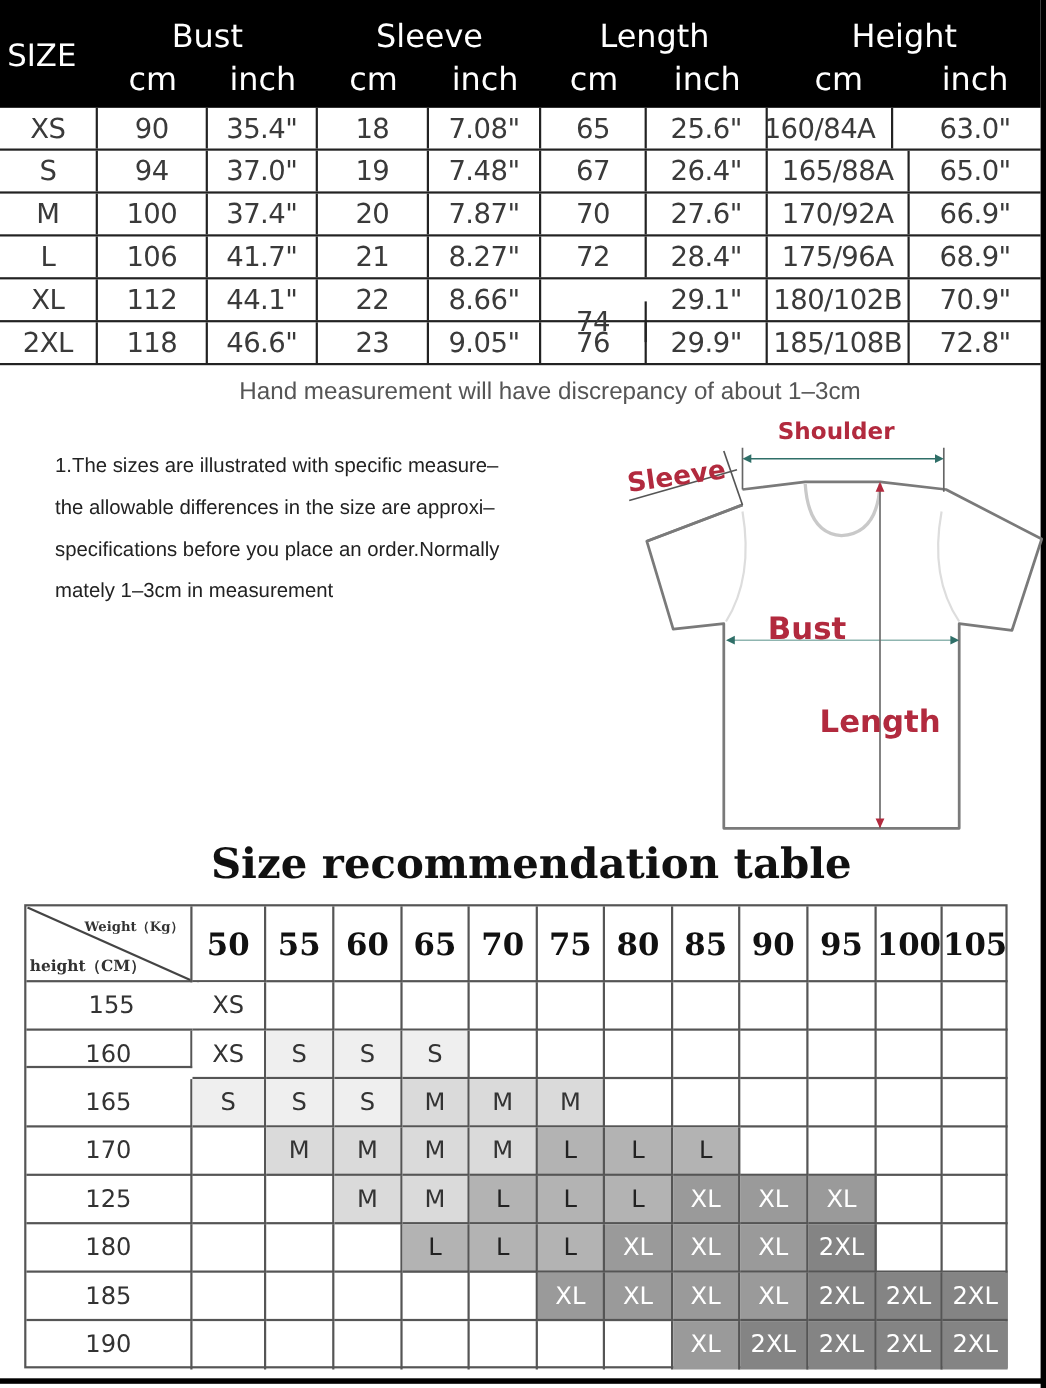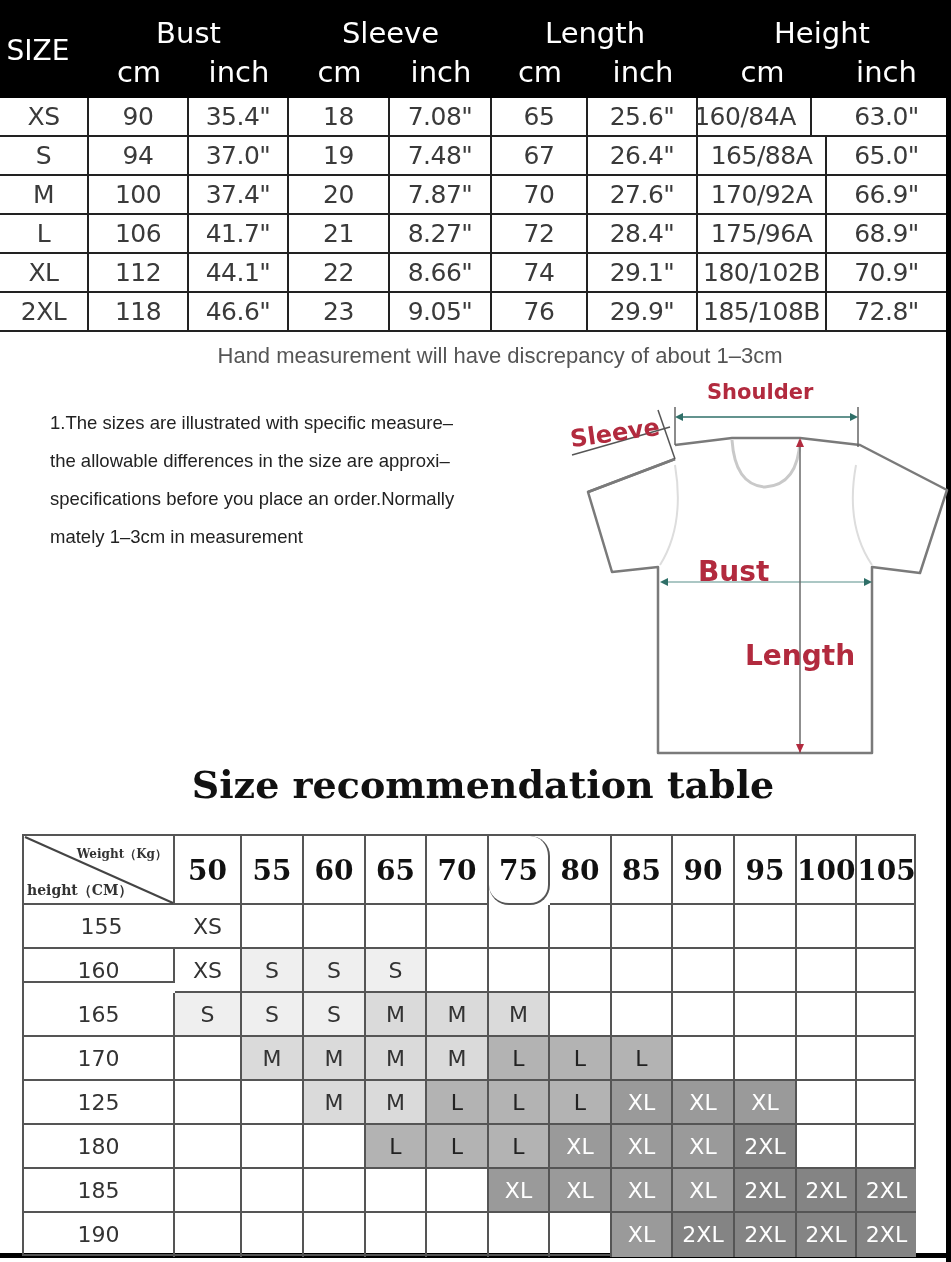--- a/index.html
+++ b/index.html
@@ -40,21 +40,21 @@
   
   .diagram { position: absolute; left: 560px; top: 375px; width: 391px; height: 390px; }
   .diagram svg { position: absolute; left: 0; top: 0; }
   .dlabel { position: absolute; font-family: "DejaVu Sans", sans-serif; font-weight: bold; color: #b22a3e; }
 
   
   .rec-title {
     position: absolute; left: 0; top: 762px; width: 966px; text-align: center;
     font-family: "DejaVu Serif", serif; font-weight: bold; font-size: 38px; color: #111;
   }
-  .rec { position: absolute; left: 22px; top: 822px; width: 894px; height: 422px; border: 2px solid #555; box-sizing: border-box; margin-top: 12px; }
+  .rec { position: absolute; left: 22px; top: 822px; width: 894px; height: 422px; border: 2px solid #555; box-sizing: border-box; }
   .rec-grid { position: absolute; left: 0; top: 0; }
   .rc {
     position: absolute; box-sizing: border-box; border-right: 2px solid #555; border-bottom: 2px solid #555;
     text-align: center; font-family: "DejaVu Sans", sans-serif; font-size: 22px; color: #333;
   }
   .rc.hdr { font-family: "DejaVu Serif", serif; font-weight: bold; font-size: 28px; color: #111; }
   .rc.hcol { font-size: 22px; color: #333; }
   .corner { position: absolute; left: 0; top: 0; width: 151px; height: 69px; border-right: 2px solid #555; border-bottom: 2px solid #555; box-sizing: border-box; }
   .corner .w { position: absolute; right: 6px; top: 10px; font-family: "DejaVu Serif", serif; font-weight: bold; font-size: 12px; color: #333; }
   .corner .h { position: absolute; left: 3px; bottom: 3px; font-family: "DejaVu Serif", serif; font-weight: bold; font-size: 14px; color: #333; }
@@ -130,21 +130,21 @@
         <div class="spec-cell" style="left: 588px; width: 110px;">28.4"</div>
         <div class="spec-cell" style="left: 698px; width: 129px;">175/96A</div>
         <div class="spec-cell last" style="left: 827px; width: 119px;">68.9"</div>
       </div>
       <div class="spec-row" style="top: 156px;">
         <div class="spec-cell" style="left: 0px; width: 89px;">XL</div>
         <div class="spec-cell" style="left: 89px; width: 100px;">112</div>
         <div class="spec-cell" style="left: 189px; width: 100px;">44.1"</div>
         <div class="spec-cell" style="left: 289px; width: 101px;">22</div>
         <div class="spec-cell" style="left: 390px; width: 102px;">8.66"</div>
-        <div class="spec-cell" style="left: 492px; width: 96px;">74</div>
+        <div class="spec-cell" style="left: 492px; width: 96px; margin-top: 20px;">74</div>
         <div class="spec-cell" style="left: 588px; width: 110px;">29.1"</div>
         <div class="spec-cell" style="left: 698px; width: 129px;">180/102B</div>
         <div class="spec-cell last" style="left: 827px; width: 119px;">70.9"</div>
       </div>
       <div class="spec-row" style="top: 195px;">
         <div class="spec-cell" style="left: 0px; width: 89px;">2XL</div>
         <div class="spec-cell" style="left: 89px; width: 100px;">118</div>
         <div class="spec-cell" style="left: 189px; width: 100px;">46.6"</div>
         <div class="spec-cell" style="left: 289px; width: 101px;">23</div>
         <div class="spec-cell" style="left: 390px; width: 102px;">9.05"</div>
@@ -207,21 +207,21 @@
     </svg>
     <div class="w">Weight（Kg）</div>
     <div class="h">height（CM）</div>
   </div>
   <div class="rec-grid" id="rec-grid">
       <div class="rc hdr" style="left: 151px; top: 0px; width: 67px; height: 69px; line-height: 69px;">50</div>
       <div class="rc hdr" style="left: 218px; top: 0px; width: 62px; height: 69px; line-height: 69px;">55</div>
       <div class="rc hdr" style="left: 280px; top: 0px; width: 62px; height: 69px; line-height: 69px;">60</div>
       <div class="rc hdr" style="left: 342px; top: 0px; width: 61px; height: 69px; line-height: 69px;">65</div>
       <div class="rc hdr" style="left: 403px; top: 0px; width: 62px; height: 69px; line-height: 69px;">70</div>
-      <div class="rc hdr" style="left: 465px; top: 0px; width: 61px; height: 69px; line-height: 69px; border-radius: 20px;">75</div>
+      <div class="rc hdr" style="left: 465px; top: 0px; width: 61px; height: 69px; line-height: 69px;">75</div>
       <div class="rc hdr" style="left: 526px; top: 0px; width: 62px; height: 69px; line-height: 69px;">80</div>
       <div class="rc hdr" style="left: 588px; top: 0px; width: 61px; height: 69px; line-height: 69px;">85</div>
       <div class="rc hdr" style="left: 649px; top: 0px; width: 62px; height: 69px; line-height: 69px;">90</div>
       <div class="rc hdr" style="left: 711px; top: 0px; width: 62px; height: 69px; line-height: 69px;">95</div>
       <div class="rc hdr" style="left: 773px; top: 0px; width: 60px; height: 69px; line-height: 69px;">100</div>
       <div class="rc hdr" style="left: 833px; top: 0px; width: 59px; height: 69px; line-height: 69px; border-right: none; text-align: center;">105</div>
       <div class="rc hcol" style="left: 0px; top: 69px; width: 157px; height: 44px; line-height: 44px;">155</div>
       <div class="rc" style="left: 151px; top: 69px; width: 67px; height: 44px; line-height: 44px; background: rgb(255, 255, 255); color: rgb(51, 51, 51);">XS</div>
       <div class="rc" style="left: 218px; top: 69px; width: 62px; height: 44px; line-height: 44px;"></div>
       <div class="rc" style="left: 280px; top: 69px; width: 62px; height: 44px; line-height: 44px;"></div>

